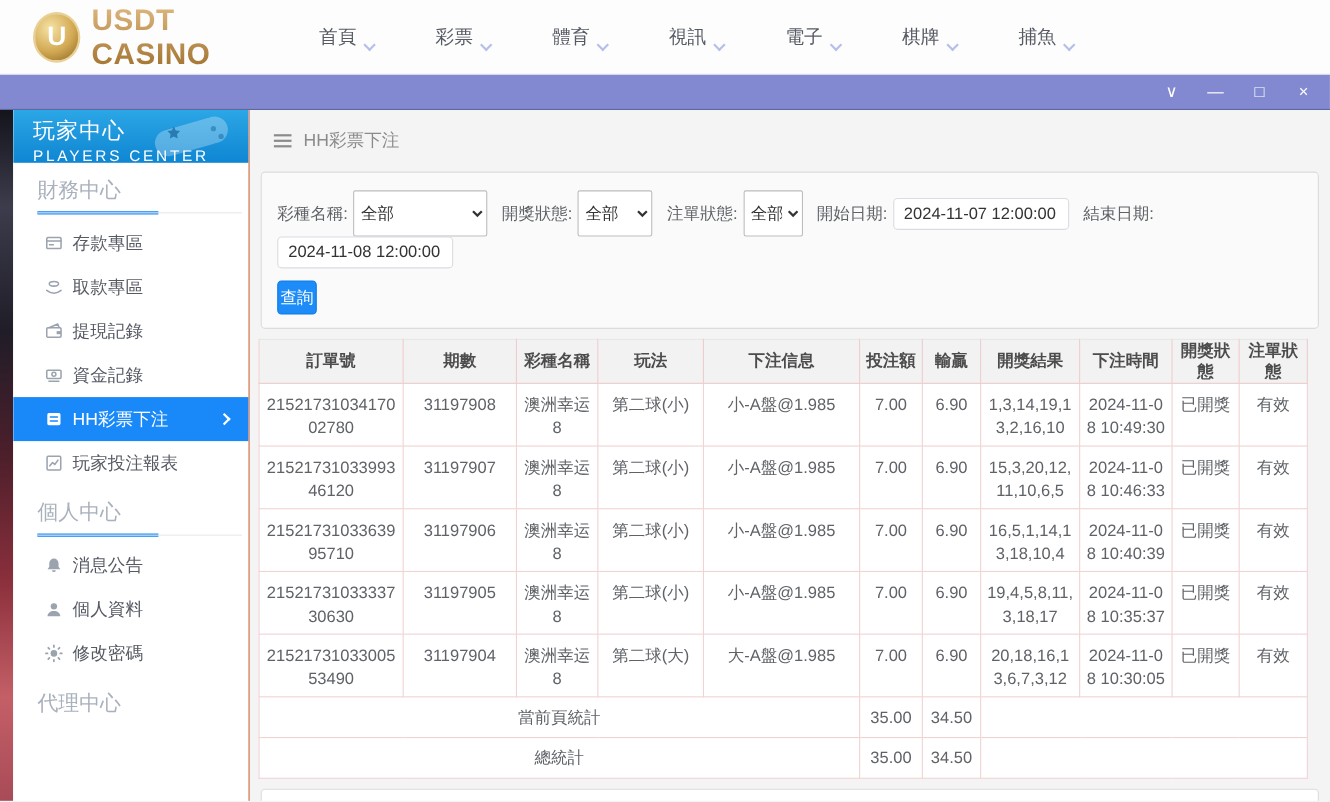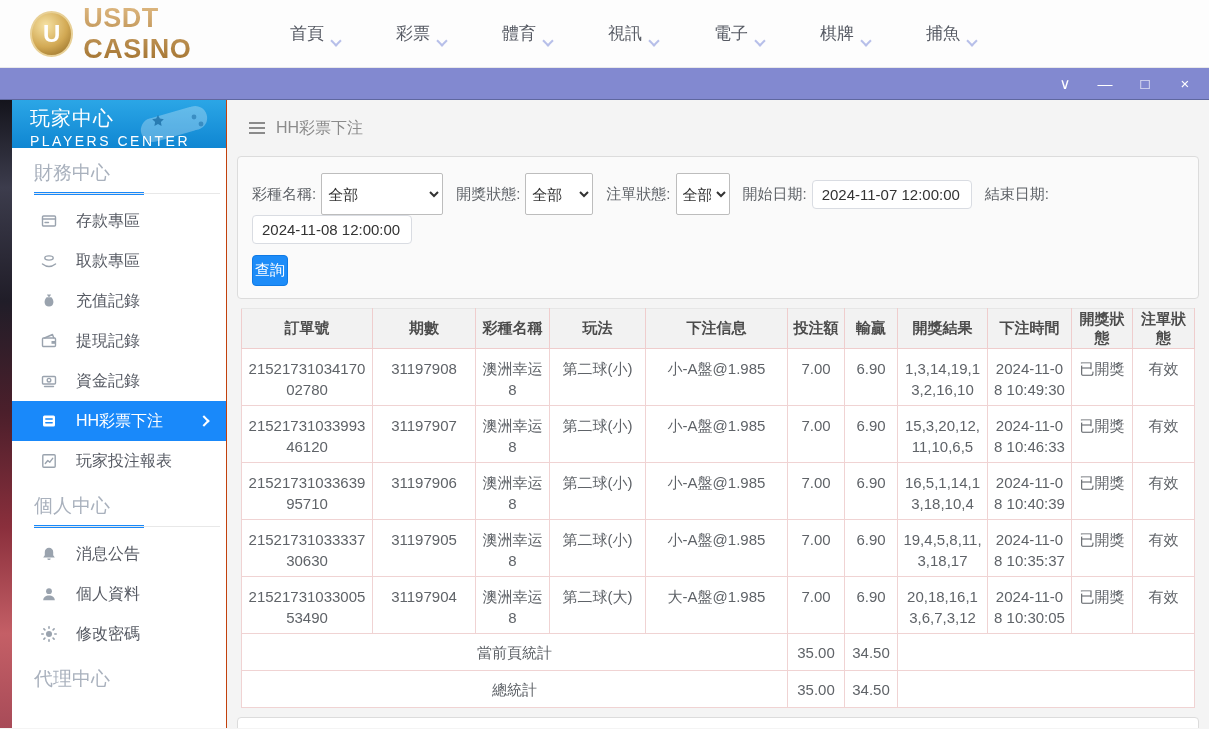--- a/index.html
+++ b/index.html
@@ -39,21 +39,21 @@
   .side-header { height:48px; background:linear-gradient(180deg,#2ba6e6,#0f86d2);
     color:#fff; padding:5px 0 0 18px; position:relative; }
   .side-title { font-size:20px; letter-spacing:1px; }
   .side-sub { font-size:14px; letter-spacing:2.5px; margin-top:1px; }
   .gamepad { position:absolute; right:6px; top:3px; }
   .section-head { padding:12px 6px 0 22px; }
   .section-title { color:#a9b1bd; font-size:19px; }
   .rule { position:relative; height:3px; margin-top:6px; margin-bottom:6px; }
   .rule::after { content:''; position:absolute; left:0; right:0; bottom:1px; height:1px; background:#e8e8e8; }
   .rule-blue { position:absolute; left:0; bottom:0; width:110px; height:3px; background:#1989fa; }
-  .menu-item { height:40px; display:flex; align-items:center; gap:18px;
+  .menu-item { height:40px; display:flex; align-items:center; gap:8px;
     padding-left:28px; color:#565a63; font-size:16px; cursor:pointer; position:relative; }
   .menu-item .icon { width:18px; height:18px; color:#9aa3ae; display:flex; flex:none; }
   .menu-item.active { background:#1989fa; color:#fff; }
   .menu-item.active .icon { color:#fff; }
   .chev-right { display:none; }
   .menu-item.active .chev-right { display:block; position:absolute; right:18px;
     width:8px; height:8px; border-right:2px solid #fff; border-top:2px solid #fff; transform:rotate(45deg); }
 
   
   .main { flex:1; background:#f4f4f4; overflow:hidden; }
@@ -71,21 +71,21 @@
   .f-gap { margin-right:13px; }
   select { height:42px; border:1px solid #bdbdbd; border-radius:2px; background:#fff;
     font-size:15px; color:#333; padding:0 2px; font-family:inherit; }
   .sel-wide { width:122px; } .sel-mid { width:68px; } .sel-narrow { width:54px; }
   .date-input { width:160px; height:29px; border:1px solid #d9dce2; border-radius:4px;
     padding:0 9px; font-size:15px; color:#333; font-family:inherit; background:#fff; }
   .btn-query { margin-top:11px; width:36px; height:31px; background:#1d8cf8; color:#fff;
     border:1px solid #0f7ae5; border-radius:4px; font-size:15px; cursor:pointer; font-family:inherit; }
 
   
-  .table-card { margin:9px 10px 0 14px; }
+  .table-card { margin:9px 10px 0 8px; }
   table { border-collapse:collapse; table-layout:fixed; width:954px; background:#fff;
     border:1px solid #e6e6e6; }
   th { background:#f2f2f2; color:#4c4c4c; font-size:15px; font-weight:bold; height:40px;
     border:1px solid #efcdcd; border-top-color:#e6e6e6; padding:0 2px; }
   td { border:1px solid #f0d3d3; text-align:center; color:#5f6368; font-size:15px;
     padding:9px 4px 0 4px; vertical-align:top; line-height:21px; word-break:break-all; height:57px; }
   tr.sum-row td { height:37px; vertical-align:middle; padding:0 4px; word-break:keep-all; }
   .c0{width:131px}.c1{width:103px}.c2{width:74px}.c3{width:96px}.c4{width:142px}.c5{width:57px}
   .c6{width:53px}.c7{width:90px}.c8{width:84px}.c9{width:61px}.c10{width:62px}
 
@@ -198,30 +198,20 @@
       <span class="icon">
               <svg viewBox="0 0 18 18" width="18" height="18" fill="none" stroke="currentColor" stroke-width="1.4" stroke-linecap="round" stroke-linejoin="round">
                 <ellipse cx="9" cy="6" rx="4.2" ry="2.1"></ellipse>
                 <path d="M2.5 12c4.3 3.4 8.7 3.4 13 0"></path>
               </svg>
             </span>
       <span>取款專區</span>
 
     </div>
 
-    <div class="menu-item">
-      <span class="icon">
-              <svg viewBox="0 0 18 18" width="18" height="18" fill="none" stroke="currentColor" stroke-width="1.4" stroke-linecap="round" stroke-linejoin="round">
-                <path fill="currentColor" stroke="none" d="M7 2.5h4l-1.2 2.2H8.2z"></path>
-                <path fill="currentColor" stroke="none" d="M6.6 5.2h4.8c2.8 2.6 3.2 9.3-2.4 9.3s-5.2-6.7-2.4-9.3z"></path>
-              </svg>
-            </span>
-      <span>充值記錄</span>
-
-    </div>
 
     <div class="menu-item">
       <span class="icon">
               <svg viewBox="0 0 18 18" width="18" height="18" fill="none" stroke="currentColor" stroke-width="1.4" stroke-linecap="round" stroke-linejoin="round">
                 <rect x="2.5" y="6" width="13" height="8.5" rx="1"></rect>
                 <path d="M4.5 6l8-3.5 1.2 3.3"></path>
                 <rect x="11.5" y="9" width="4" height="2.8" fill="currentColor" stroke="none"></rect>
               </svg>
             </span>
       <span>提現記錄</span>

